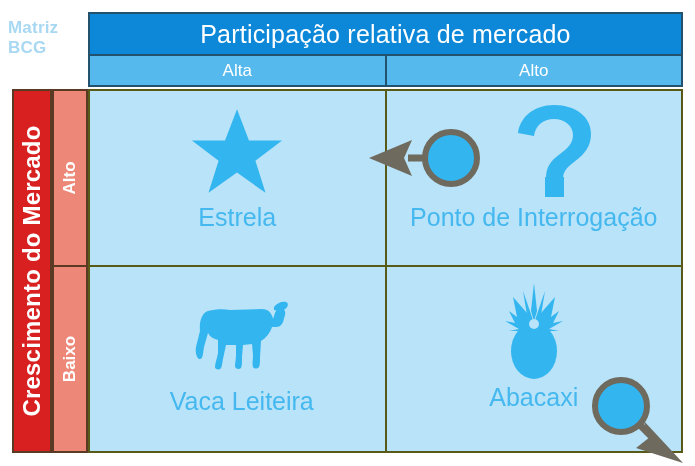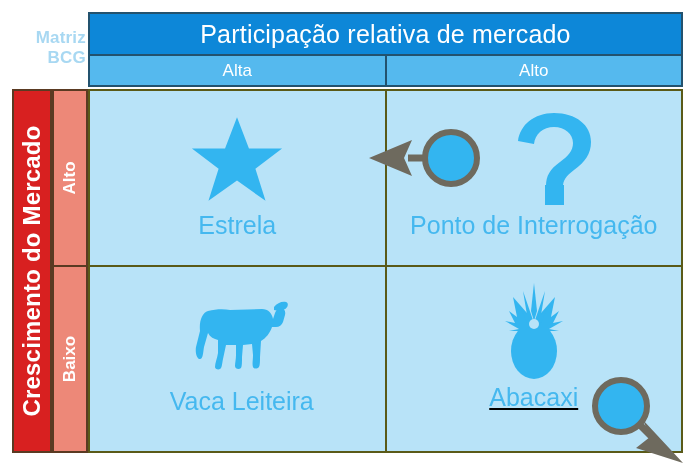--- a/index.html
+++ b/index.html
@@ -19,23 +19,23 @@
     position: absolute;
     left: 0; top: 0;
     width: 695px;
     height: 466px;
   }
 
   
   #corner-caption {
     position: absolute;
     left: 8px;
-    top: 28px;
+    top: 18px;
     width: 78px;
-    text-align: right;
+    text-align: left;
     color: #a8d8f2;
     font-weight: bold;
     font-size: 17px;
     line-height: 20px;
     letter-spacing: 0.2px;
     user-select: none;
   }
 
   
   #col-header-main {
@@ -155,21 +155,21 @@
     position: relative;
     overflow: visible;
   }
   .quadrant-inner {
     position: absolute;
     left: 0; right: 0; top: 0; bottom: 0;
     display: flex;
     flex-direction: column;
     align-items: center;
     justify-content: flex-start;
-    padding-top: 20px;
+    padding-top: 12px;
     box-sizing: border-box;
   }
   .quadrant-icon {
     height: 96px;
     display: flex;
     align-items: center;
     justify-content: center;
   }
   .quadrant-label {
     color: #45b8ef;
@@ -252,21 +252,21 @@
           <svg width="104" height="72" viewBox="0 0 104 72">
             <path class="blue-fill" d="M18 12 C12 14 9 22 10 32 L6 48 C5 54 7 60 10 60 C13 60 13 54 14 48 L18 34 C20 38 24 40 28 41 L28 54 C27 60 25 64 25 68 C25 70 28 71 30 70 C32 69 32 65 33 60 L36 46 L46 46 L46 56 C46 60 45 64 45 67 C45 70 49 71 51 69 C52 67 52 63 52 58 L53 46 L62 45 L63 56 C63 61 62 65 63 68 C64 70 67 70 69 68 C70 66 70 62 70 58 L71 42 C76 39 80 34 82 28 L86 28 C89 28 92 26 93 23 L95 16 C96 12 94 9 91 9 C88 9 86 11 85 14 L83 20 C82 14 78 10 72 10 L40 11 C34 10 26 10 18 12 Z"></path>
             <path class="blue-fill" d="M84 8 C87 4 92 2 96 3 C99 4 98 8 95 10 C92 12 88 12 84 11 Z"></path>
           </svg>
         </div>
         <div class="quadrant-label">Vaca Leiteira</div>
       </div>
     </div>
 
     <div class="quadrant">
-      <div class="quadrant-inner" style="padding-top:16px;text-decoration:underline;">
+      <div class="quadrant-inner" style="padding-top:16px;">
         <div class="quadrant-icon">
           <svg width="66" height="100" viewBox="0 0 66 100">
             <ellipse class="blue-fill" cx="33" cy="70" rx="23" ry="28"></ellipse>
             <path class="blue-fill" d="M33 2 L36 30 L33 40 L30 30 Z"></path>
             <path class="blue-fill" d="M33 40 L12 16 L16 36 L8 30 L14 42 L4 40 L18 48 L8 50 L24 50 Z"></path>
             <path class="blue-fill" d="M33 40 L54 16 L50 36 L58 30 L52 42 L62 40 L48 48 L58 50 L42 50 Z"></path>
             <path class="blue-fill" d="M33 42 L22 10 L26 34 L20 28 L28 46 Z"></path>
             <path class="blue-fill" d="M33 42 L44 10 L40 34 L46 28 L38 46 Z"></path>
             <circle cx="33" cy="43" r="5" fill="#b8e3f8"></circle>
           </svg>

